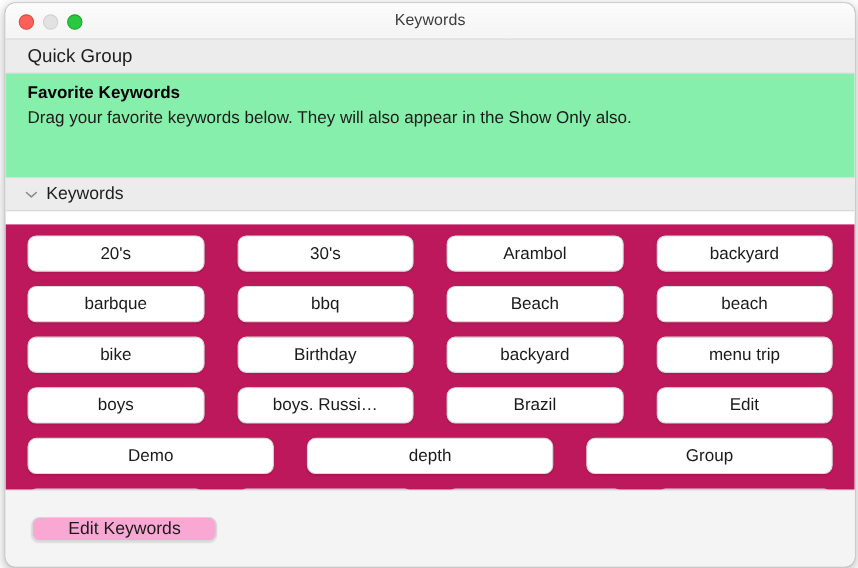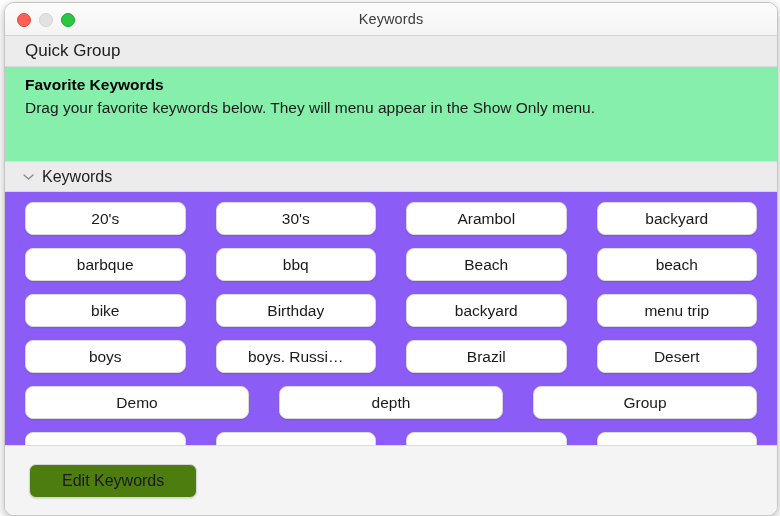--- a/index.html
+++ b/index.html
@@ -119,25 +119,26 @@
     justify-content: center;
   }
   .group-label {
     font-size: 16px;
     color: #1d1d1d;
   }
 
   
   .keyword-scroll {
     flex: 1 1 auto;
-    background: #8b5cf6;
+    background: #be185d;
     overflow: hidden;
     position: relative;
     padding: 10px 20px 0 20px;
     box-sizing: border-box;
+    margin-top: 12px;
   }
   .kw-row {
     display: flex;
     gap: 30px;
     margin-bottom: 13px;
   }
   .kw-pill {
     flex: 1 1 0;
     height: 33px;
     line-height: 31px;
@@ -159,24 +160,24 @@
   .bottom-bar {
     flex: 0 0 70px;
     background: #f4f4f4;
     border-top: 1px solid #dcdcdc;
     display: flex;
     align-items: center;
     padding-left: 24px;
     box-sizing: border-box;
   }
   .edit-btn {
-    height: 34px;
+    height: 22px;
     min-width: 164px;
     padding: 0 32px;
-    background: #4d7c0f;
+    background: #f9a8d4;
     border: 1px solid #d7d7d7;
     border-radius: 7px;
     box-shadow: 0 1px 1.5px rgba(0,0,0,0.10);
     font-family: "Liberation Sans", sans-serif;
     font-size: 16px;
     color: #1a1a1a;
     cursor: default;
   }
 </style>
 </head>
@@ -192,21 +193,21 @@
     </div>
     <div class="title-text">Keywords</div>
   </div>
 
   <div class="quickgroup-bar">
     <span class="quickgroup-label">Quick Group</span>
   </div>
 
   <div class="favorites">
     <div class="fav-title">Favorite Keywords</div>
-    <div class="fav-desc">Drag your favorite keywords below. They will menu appear in the Show Only menu.</div>
+    <div class="fav-desc">Drag your favorite keywords below. They will also appear in the Show Only also.</div>
   </div>
 
   <div class="group-header">
     <span class="chevron">
       <svg width="11" height="8" viewBox="0 0 11 8" aria-hidden="true">
         <path d="M1 2 L5.5 6 L10 2" fill="none" stroke="#8a8a8a" stroke-width="1.4" stroke-linecap="round" stroke-linejoin="round"></path>
       </svg>
     </span>
     <span class="group-label">Keywords</span>
   </div>
@@ -231,21 +232,21 @@
       <div class="kw-pill">bike</div>
       <div class="kw-pill">Birthday</div>
       <div class="kw-pill">backyard</div>
       <div class="kw-pill">menu trip</div>
     </div>
 
     <div class="kw-row">
       <div class="kw-pill">boys</div>
       <div class="kw-pill">boys. Russi…</div>
       <div class="kw-pill">Brazil</div>
-      <div class="kw-pill">Desert</div>
+      <div class="kw-pill">Edit</div>
     </div>
 
     <div class="kw-row">
       <div class="kw-pill">Demo</div>
       <div class="kw-pill">depth</div>
       <div class="kw-pill">Group</div>
     </div>
 
     <div class="kw-row">
       <div class="kw-pill"></div>

